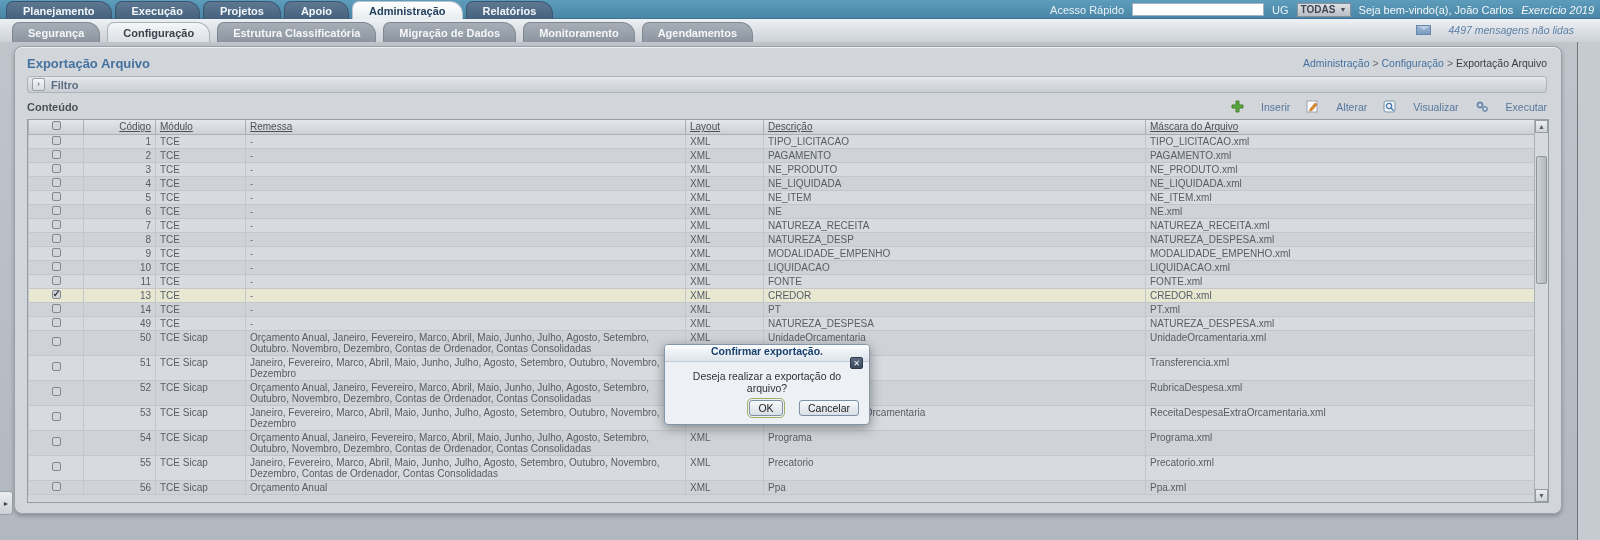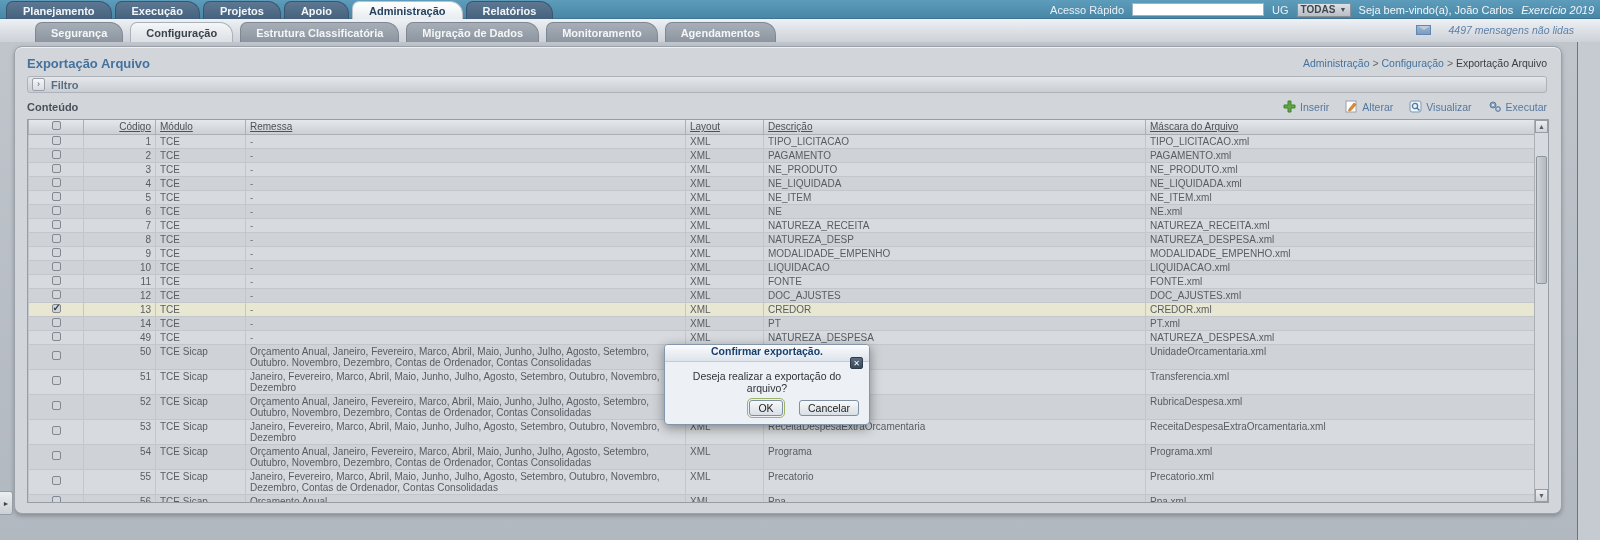--- a/index.html
+++ b/index.html
@@ -20,21 +20,21 @@
   .ug-select { height:14px; min-width:54px; display:flex; align-items:center; justify-content:space-between;
     padding:0 3px; background:linear-gradient(#dde0e4,#b9bec5); border:1px solid #88909a;
     font-size:10px; font-weight:bold; color:#3f4750; cursor:pointer; }
   .ug-select .arrow { font-size:7px; color:#4a515a; }
   .welcome { font-size:11px; color:#f2f6f9; }
   .exercise { font-size:11px; color:#f2f6f9; font-style:italic; margin-right:2px; white-space:nowrap; }
 
   
   .subbar { position:absolute; left:0; top:19px; width:1600px; height:23px;
     background:linear-gradient(#eef1f4,#ccd1d8); z-index:4; }
-  .sub-tabs { position:absolute; left:12px; top:3px; display:flex; gap:7px;margin-left:23px; }
+  .sub-tabs { position:absolute; left:12px; top:3px; display:flex; gap:7px; }
   .stab { height:20px; line-height:20px; padding:0 15px; font-size:11px; font-weight:bold;
     color:#f4f6f8; background:linear-gradient(#a7aeb7,#8c95a0); border:1px solid #7e8792;
     border-bottom:none; border-radius:7px 13px 0 0; cursor:pointer; white-space:nowrap; }
   .stab.active { background:linear-gradient(#f4f6f8,#dce0e5); color:#3c434c; border-color:#aab1b9; }
   .messages { position:absolute; right:26px; top:5px; display:flex; align-items:center; gap:17px;
     font-size:10.5px; font-style:italic; color:#5d81a8; }
   .env-icon { display:inline-block; width:15px; height:10px; background:linear-gradient(#9db6d2,#7b9cc0);
     border:1px solid #6487ad; position:relative; }
   .env-icon:before { content:""; position:absolute; left:1px; top:0; border-left:6px solid transparent;
     border-right:6px solid transparent; border-top:4px solid #b9cce1; }
@@ -59,21 +59,21 @@
     display:flex; align-items:center; gap:6px; padding:0 4px; }
   .chev-btn { width:13px; height:13px; background:linear-gradient(#f5f7f9,#d8dce1);
     border:1px solid #99a0a8; border-radius:2px; font-size:9px; line-height:11px; text-align:center;
     color:#55606d; cursor:pointer; }
   .filter-label { font-size:11px; font-weight:bold; color:#5d6d81; }
 
   .content-bar { position:absolute; left:12px; right:14px; top:51px; height:17px;
     display:flex; align-items:center; }
   .content-label { font-size:11px; font-weight:bold; color:#4a5058; }
   .toolbar { margin-left:auto; display:flex; align-items:center; gap:16px; }
-  .tool { display:flex; align-items:center; gap:4px; font-size:10.5px; color:#56779c; cursor:pointer; }
+  .tool { display:flex; align-items:center; gap:17px; font-size:10.5px; color:#56779c; cursor:pointer; }
   .tool svg { display:block; }
 
   
   .table-wrap { position:absolute; left:12px; top:72px; width:1522px; height:384px;
     border:1px solid #979da5; background:#d2d6da; overflow:hidden; }
   table { border-collapse:collapse; table-layout:fixed; width:1508px; font-size:10px; color:#585d64; }
   col.c-cb{width:55px} col.c-code{width:72px} col.c-mod{width:90px} col.c-rem{width:440px}
   col.c-lay{width:78px} col.c-desc{width:382px} col.c-mask{width:391px}
   th { height:14px; background:linear-gradient(#e4e7ea,#ccd0d5); border:1px solid #aab0b6;
     border-top:none; font-weight:normal; color:#4d525a; text-align:left; padding:0 4px; white-space:nowrap;text-decoration:underline; }
@@ -331,29 +331,20 @@
             </tr>
             <tr class="r-even">
               <td class="cb"><span class="cbx"></span></td>
               <td class="num">11</td>
               <td>TCE</td>
               <td><span class="dash">-</span></td>
               <td>XML</td>
               <td>FONTE</td>
               <td>FONTE.xml</td>
             </tr>
-            <tr class="r-odd">
-              <td class="cb"><span class="cbx"></span></td>
-              <td class="num">12</td>
-              <td>TCE</td>
-              <td><span class="dash">-</span></td>
-              <td>XML</td>
-              <td>DOC_AJUSTES</td>
-              <td>DOC_AJUSTES.xml</td>
-            </tr>
             <tr class="hl r-even">
               <td class="cb"><span class="cbx checked"></span></td>
               <td class="num">13</td>
               <td>TCE</td>
               <td><span class="dash">-</span></td>
               <td>XML</td>
               <td>CREDOR</td>
               <td>CREDOR.xml</td>
             </tr>
             <tr class="r-odd">

